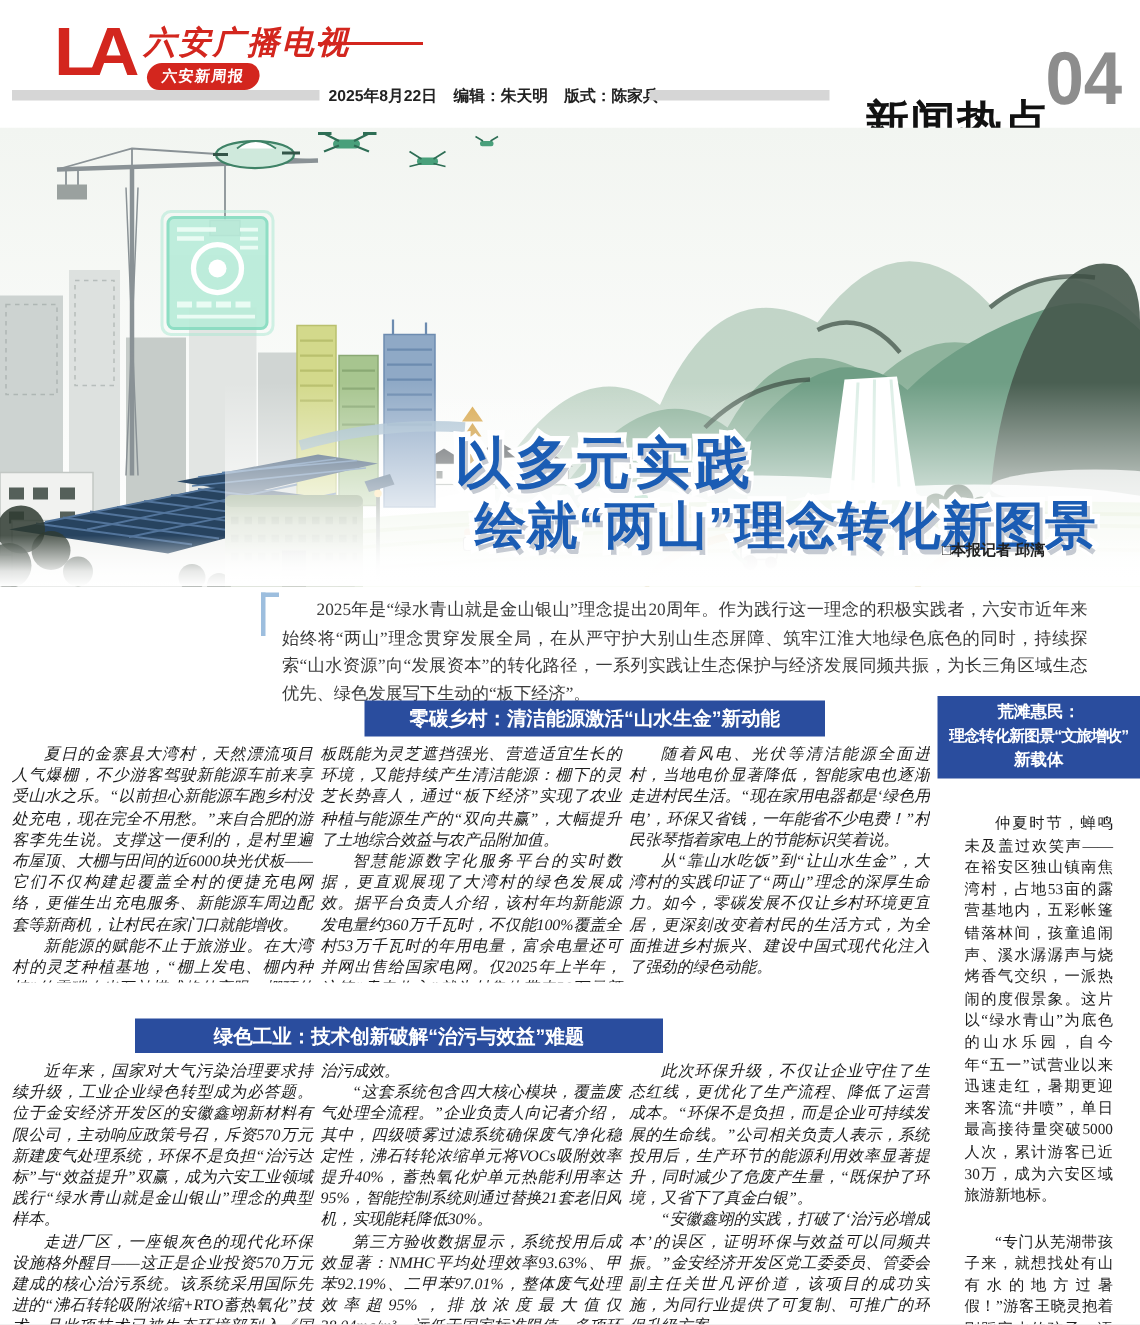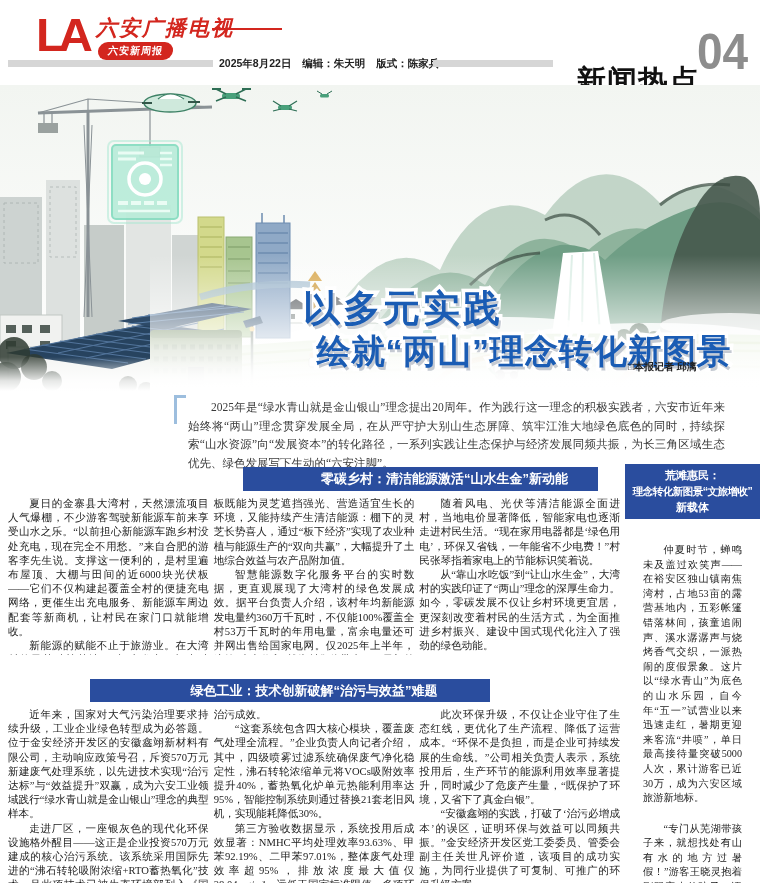--- a/index.html
+++ b/index.html
@@ -39,27 +39,27 @@
   
   .intro{position:absolute;left:188px;top:398px;width:537px;font-size:11.5px;line-height:1.62;
         color:#3a3a3a;text-align:justify;}
   .intro p{margin:0;text-indent:2em;}
   .intro::before{content:"";position:absolute;left:-14px;top:-3px;width:9px;height:26px;
         border-left:3px solid #9dbede;border-top:3px solid #9dbede;}
   .intro::after{content:"";position:absolute;right:-10px;bottom:-4px;width:26px;height:10px;
         border-right:3px solid #9dbede;border-bottom:3px solid #9dbede;}
   
   .bar{position:absolute;background:#2a4d9e;color:#fff;text-align:center;
-        font-family:"Liberation Sans","DejaVu Sans",sans-serif;font-weight:bold;padding-left:48px;}
+        font-family:"Liberation Sans","DejaVu Sans",sans-serif;font-weight:bold;}
   .bar1{left:243px;top:467px;width:307px;height:24px;font-size:13px;line-height:24px;}
   .bar2{left:90px;top:679px;width:352px;height:23px;font-size:13px;line-height:23px;}
   .bar-side{left:625px;top:464px;width:133px;padding:3px 1px 4px;font-size:11px;line-height:16px;}
   .bar-side .mid{font-size:10.5px;letter-spacing:-0.5px;}
   
-  .cols{position:absolute;left:8px;width:612px;display:flex;gap:5px;overflow:hidden;}
+  .cols{position:absolute;left:8px;width:612px;display:flex;gap:5px;overflow:hidden;font-style:italic;}
   .cols1{top:497px;height:158px;}
   .cols2{top:708px;height:175px;}
   .col{flex:1 1 0;font-size:10.6px;line-height:14.2px;text-align:justify;color:#1c1c1c;}
   .col p{margin:0;text-indent:2em;}
   .col p.cont{text-indent:0;}
   .side-text{position:absolute;left:627px;top:527px;width:131px;height:356px;overflow:hidden;
         font-size:10.2px;line-height:14.6px;text-align:justify;color:#1c1c1c;}
   .side-text p{margin:16px;text-indent:2em;}
   .side-text p.sp{margin-top:7px;}
 </style>
@@ -272,21 +272,21 @@
       <span class="fill">以多元实践</span>
     </span>
     <span class="hl-line hl2">
       <span class="stroke">绘就“两山”理念转化新图景</span>
       <span class="fill">绘就“两山”理念转化新图景</span>
     </span>
   </div>
   <div class="byline">□本报记者 邱漓</div>
 
   <div class="intro">
-    <p>2025年是“绿水青山就是金山银山”理念提出20周年。作为践行这一理念的积极实践者，六安市近年来始终将“两山”理念贯穿发展全局，在从严守护大别山生态屏障、筑牢江淮大地绿色底色的同时，持续探索“山水资源”向“发展资本”的转化路径，一系列实践让生态保护与经济发展同频共振，为长三角区域生态优先、绿色发展写下生动的“六安注脚”。</p>
+    <p>2025年是“绿水青山就是金山银山”理念提出20周年。作为践行这一理念的积极实践者，六安市近年来始终将“两山”理念贯穿发展全局，在从严守护大别山生态屏障、筑牢江淮大地绿色底色的同时，持续探索“山水资源”向“发展资本”的转化路径，一系列实践让生态保护与经济发展同频共振，为长三角区域生态优先、绿色发展写下生动的“板下经济”。</p>
   </div>
 
   <div class="bar bar1">零碳乡村：清洁能源激活“山水生金”新动能</div>
   <div class="cols cols1">
     <div class="col">
       <p>夏日的金寨县大湾村，天然漂流项目人气爆棚，不少游客驾驶新能源车前来享受山水之乐。“以前担心新能源车跑乡村没处充电，现在完全不用愁。”来自合肥的游客李先生说。支撑这一便利的，是村里遍布屋顶、大棚与田间的近6000块光伏板——它们不仅构建起覆盖全村的便捷充电网络，更催生出充电服务、新能源车周边配套等新商机，让村民在家门口就能增收。</p>
       <p>新能源的赋能不止于旅游业。在大湾村的灵芝种植基地，“棚上发电、棚内种植”的零碳农光互补模式格外亮眼。棚顶的光伏</p>
     </div>
     <div class="col">
       <p class="cont">板既能为灵芝遮挡强光、营造适宜生长的环境，又能持续产生清洁能源：棚下的灵芝长势喜人，通过“板下经济”实现了农业种植与能源生产的“双向共赢”，大幅提升了土地综合效益与农产品附加值。</p>
@@ -294,21 +294,21 @@
     </div>
     <div class="col">
       <p>随着风电、光伏等清洁能源全面进村，当地电价显著降低，智能家电也逐渐走进村民生活。“现在家用电器都是‘绿色用电’，环保又省钱，一年能省不少电费！”村民张琴指着家电上的节能标识笑着说。</p>
       <p>从“靠山水吃饭”到“让山水生金”，大湾村的实践印证了“两山”理念的深厚生命力。如今，零碳发展不仅让乡村环境更宜居，更深刻改变着村民的生活方式，为全面推进乡村振兴、建设中国式现代化注入了强劲的绿色动能。</p>
     </div>
   </div>
 
   <div class="bar bar2">绿色工业：技术创新破解“治污与效益”难题</div>
   <div class="cols cols2">
     <div class="col">
-      <p>近年来，国家对大气污染治理要求持续升级，工业企业绿色转型成为必答题。位于金安经济开发区的安徽鑫翊新材料有限公司，主动响应政策号召，斥资570万元新建废气处理系统，以先进技术实现“治污达标”与“效益提升”双赢，成为六安工业领域践行“绿水青山就是金山银山”理念的典型样本。</p>
+      <p>近年来，国家对大气污染治理要求持续升级，工业企业绿色转型成为必答题。位于金安经济开发区的安徽鑫翊新材料有限公司，主动响应政策号召，斥资570万元新建废气处理系统，环保不是负担“治污达标”与“效益提升”双赢，成为六安工业领域践行“绿水青山就是金山银山”理念的典型样本。</p>
       <p>走进厂区，一座银灰色的现代化环保设施格外醒目——这正是企业投资570万元建成的核心治污系统。该系统采用国际先进的“沸石转轮吸附浓缩+RTO蓄热氧化”技术，且此项技术已被生态环境部列入《国家先进污染防治技术目录》，从技术源头保障</p>
     </div>
     <div class="col">
       <p class="cont">治污成效。</p>
       <p>“这套系统包含四大核心模块，覆盖废气处理全流程。”企业负责人向记者介绍，其中，四级喷雾过滤系统确保废气净化稳定性，沸石转轮浓缩单元将VOCs吸附效率提升40%，蓄热氧化炉单元热能利用率达95%，智能控制系统则通过替换21套老旧风机，实现能耗降低30%。</p>
       <p>第三方验收数据显示，系统投用后成效显著：NMHC平均处理效率93.63%、甲苯92.19%、二甲苯97.01%，整体废气处理效率超95%，排放浓度最大值仅38.04mg/m³，远低于国家标准限值，多项环保指标达到行业领先水平。</p>
     </div>
     <div class="col">
       <p>此次环保升级，不仅让企业守住了生态红线，更优化了生产流程、降低了运营成本。“环保不是负担，而是企业可持续发展的生命线。”公司相关负责人表示，系统投用后，生产环节的能源利用效率显著提升，同时减少了危废产生量，“既保护了环境，又省下了真金白银”。</p>
       <p>“安徽鑫翊的实践，打破了‘治污必增成本’的误区，证明环保与效益可以同频共振。”金安经济开发区党工委委员、管委会副主任关世凡评价道，该项目的成功实施，为同行业提供了可复制、可推广的环保升级方案。</p>

